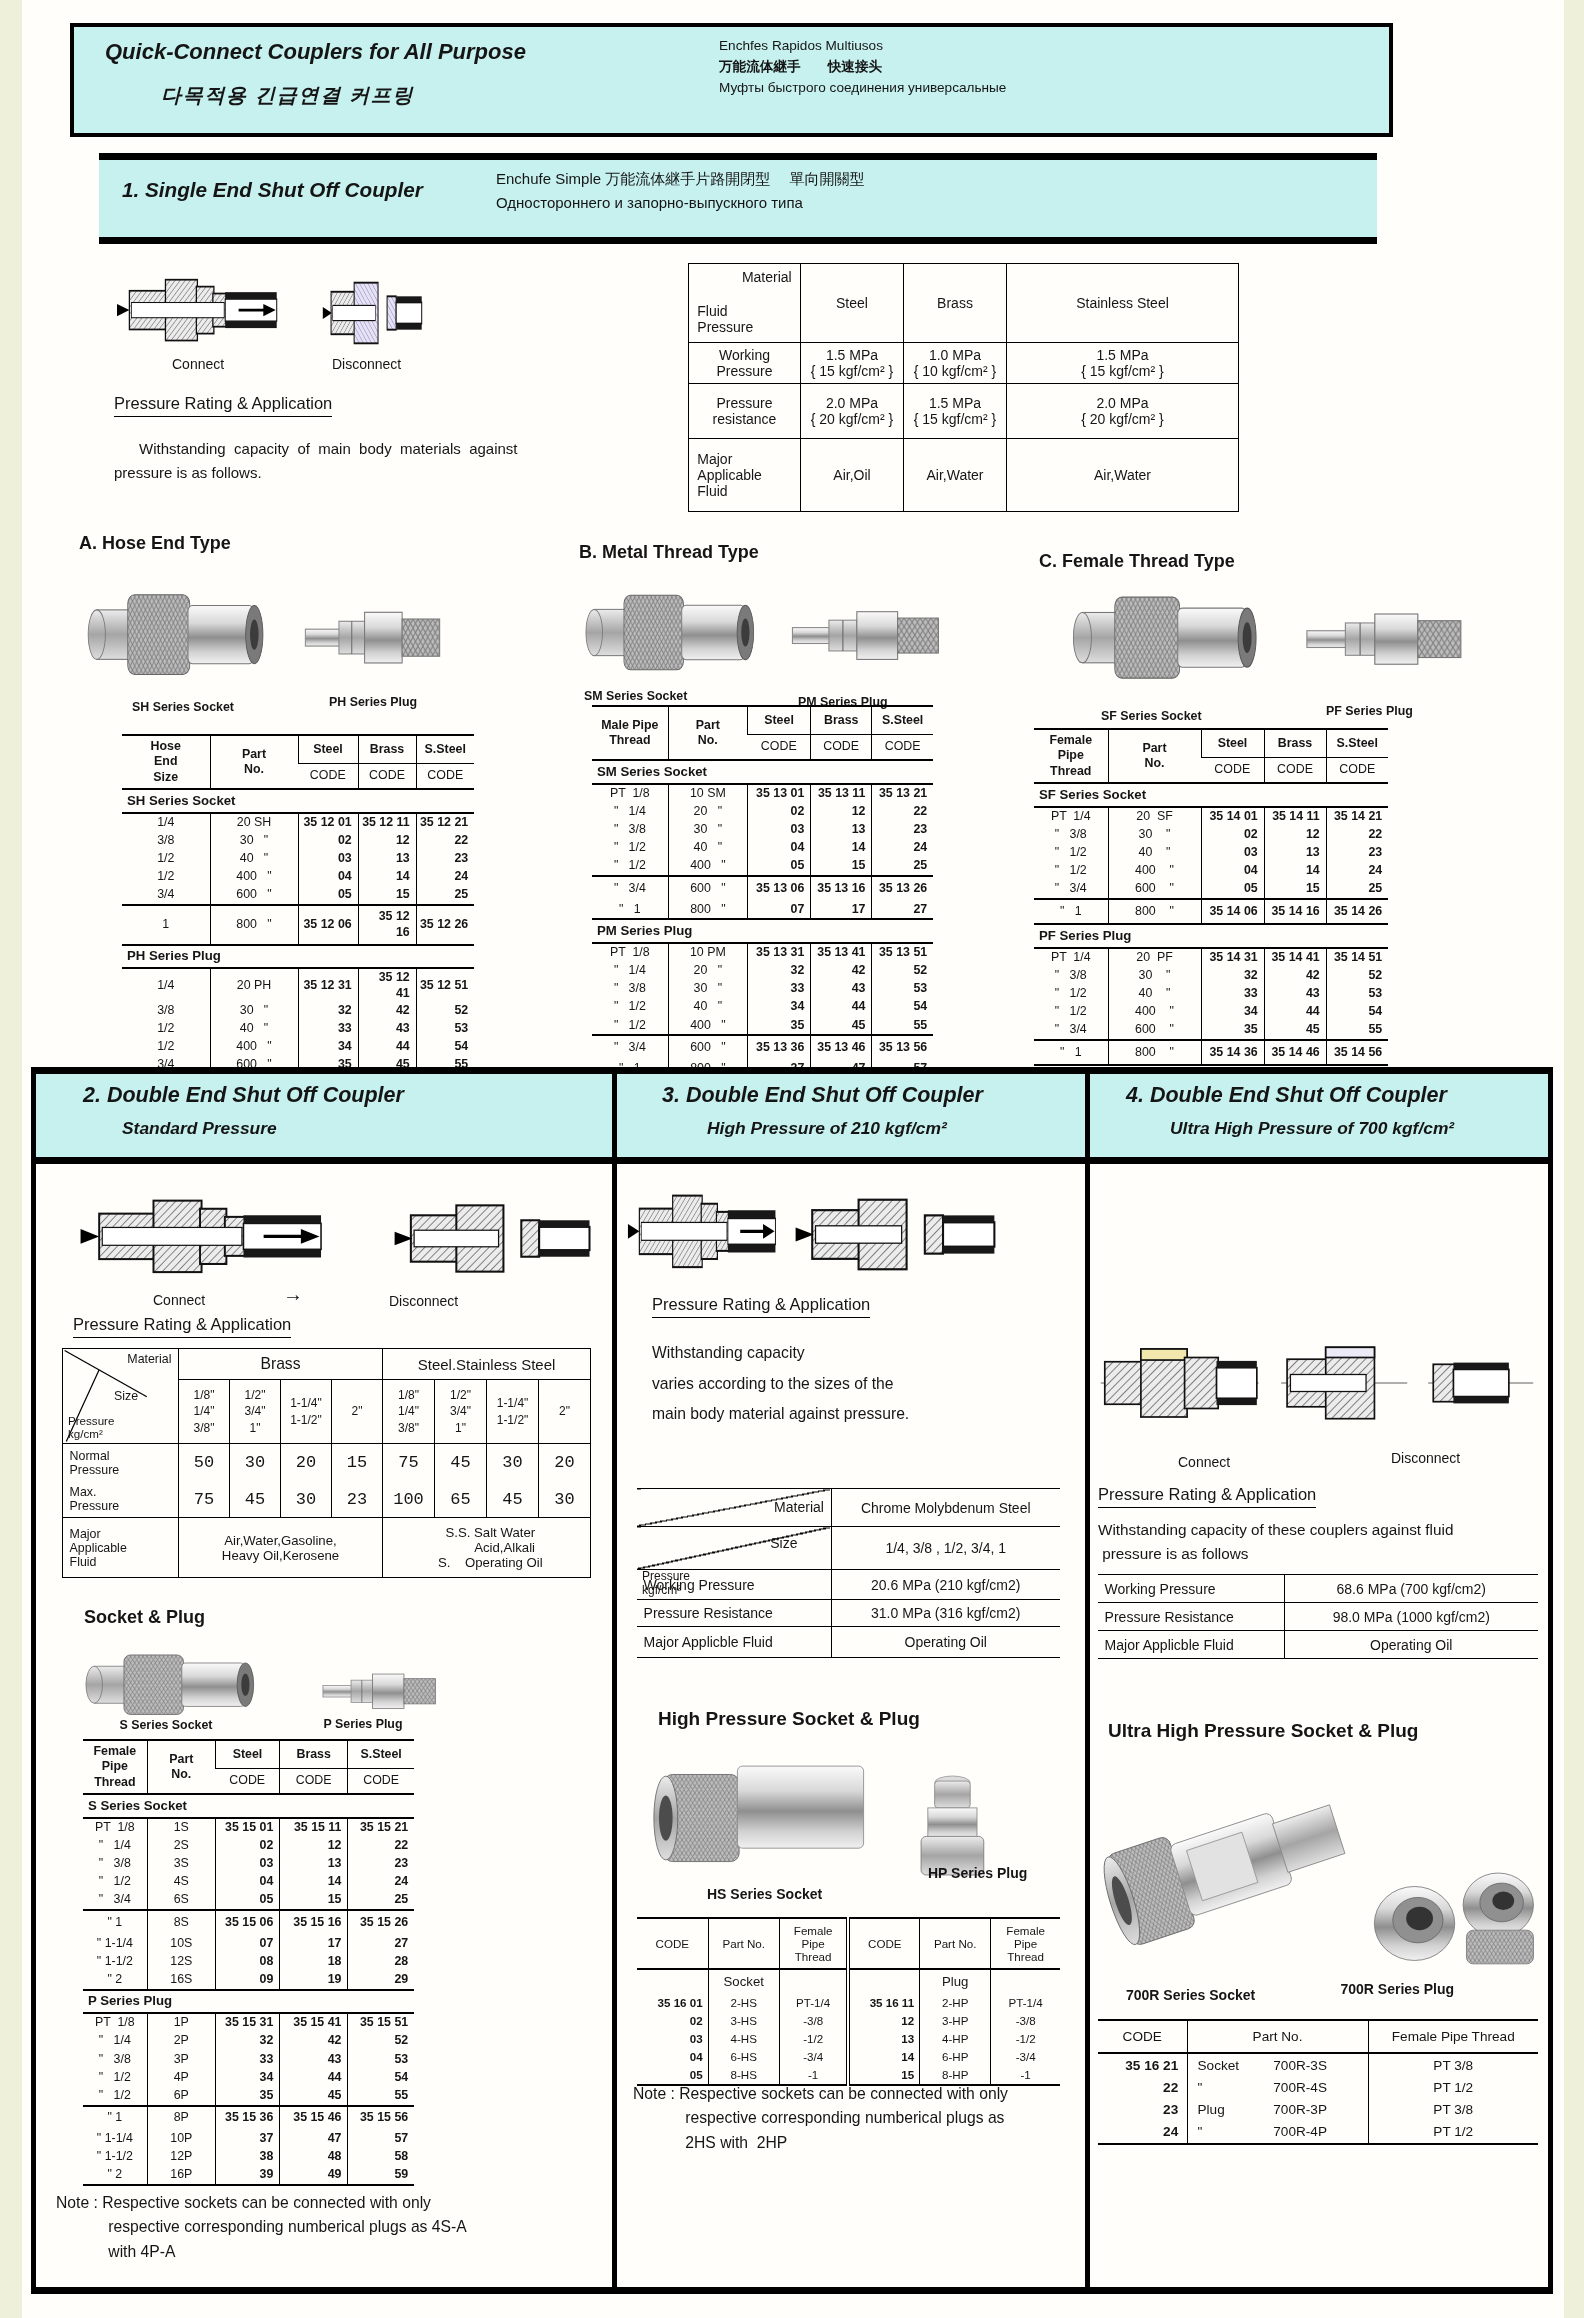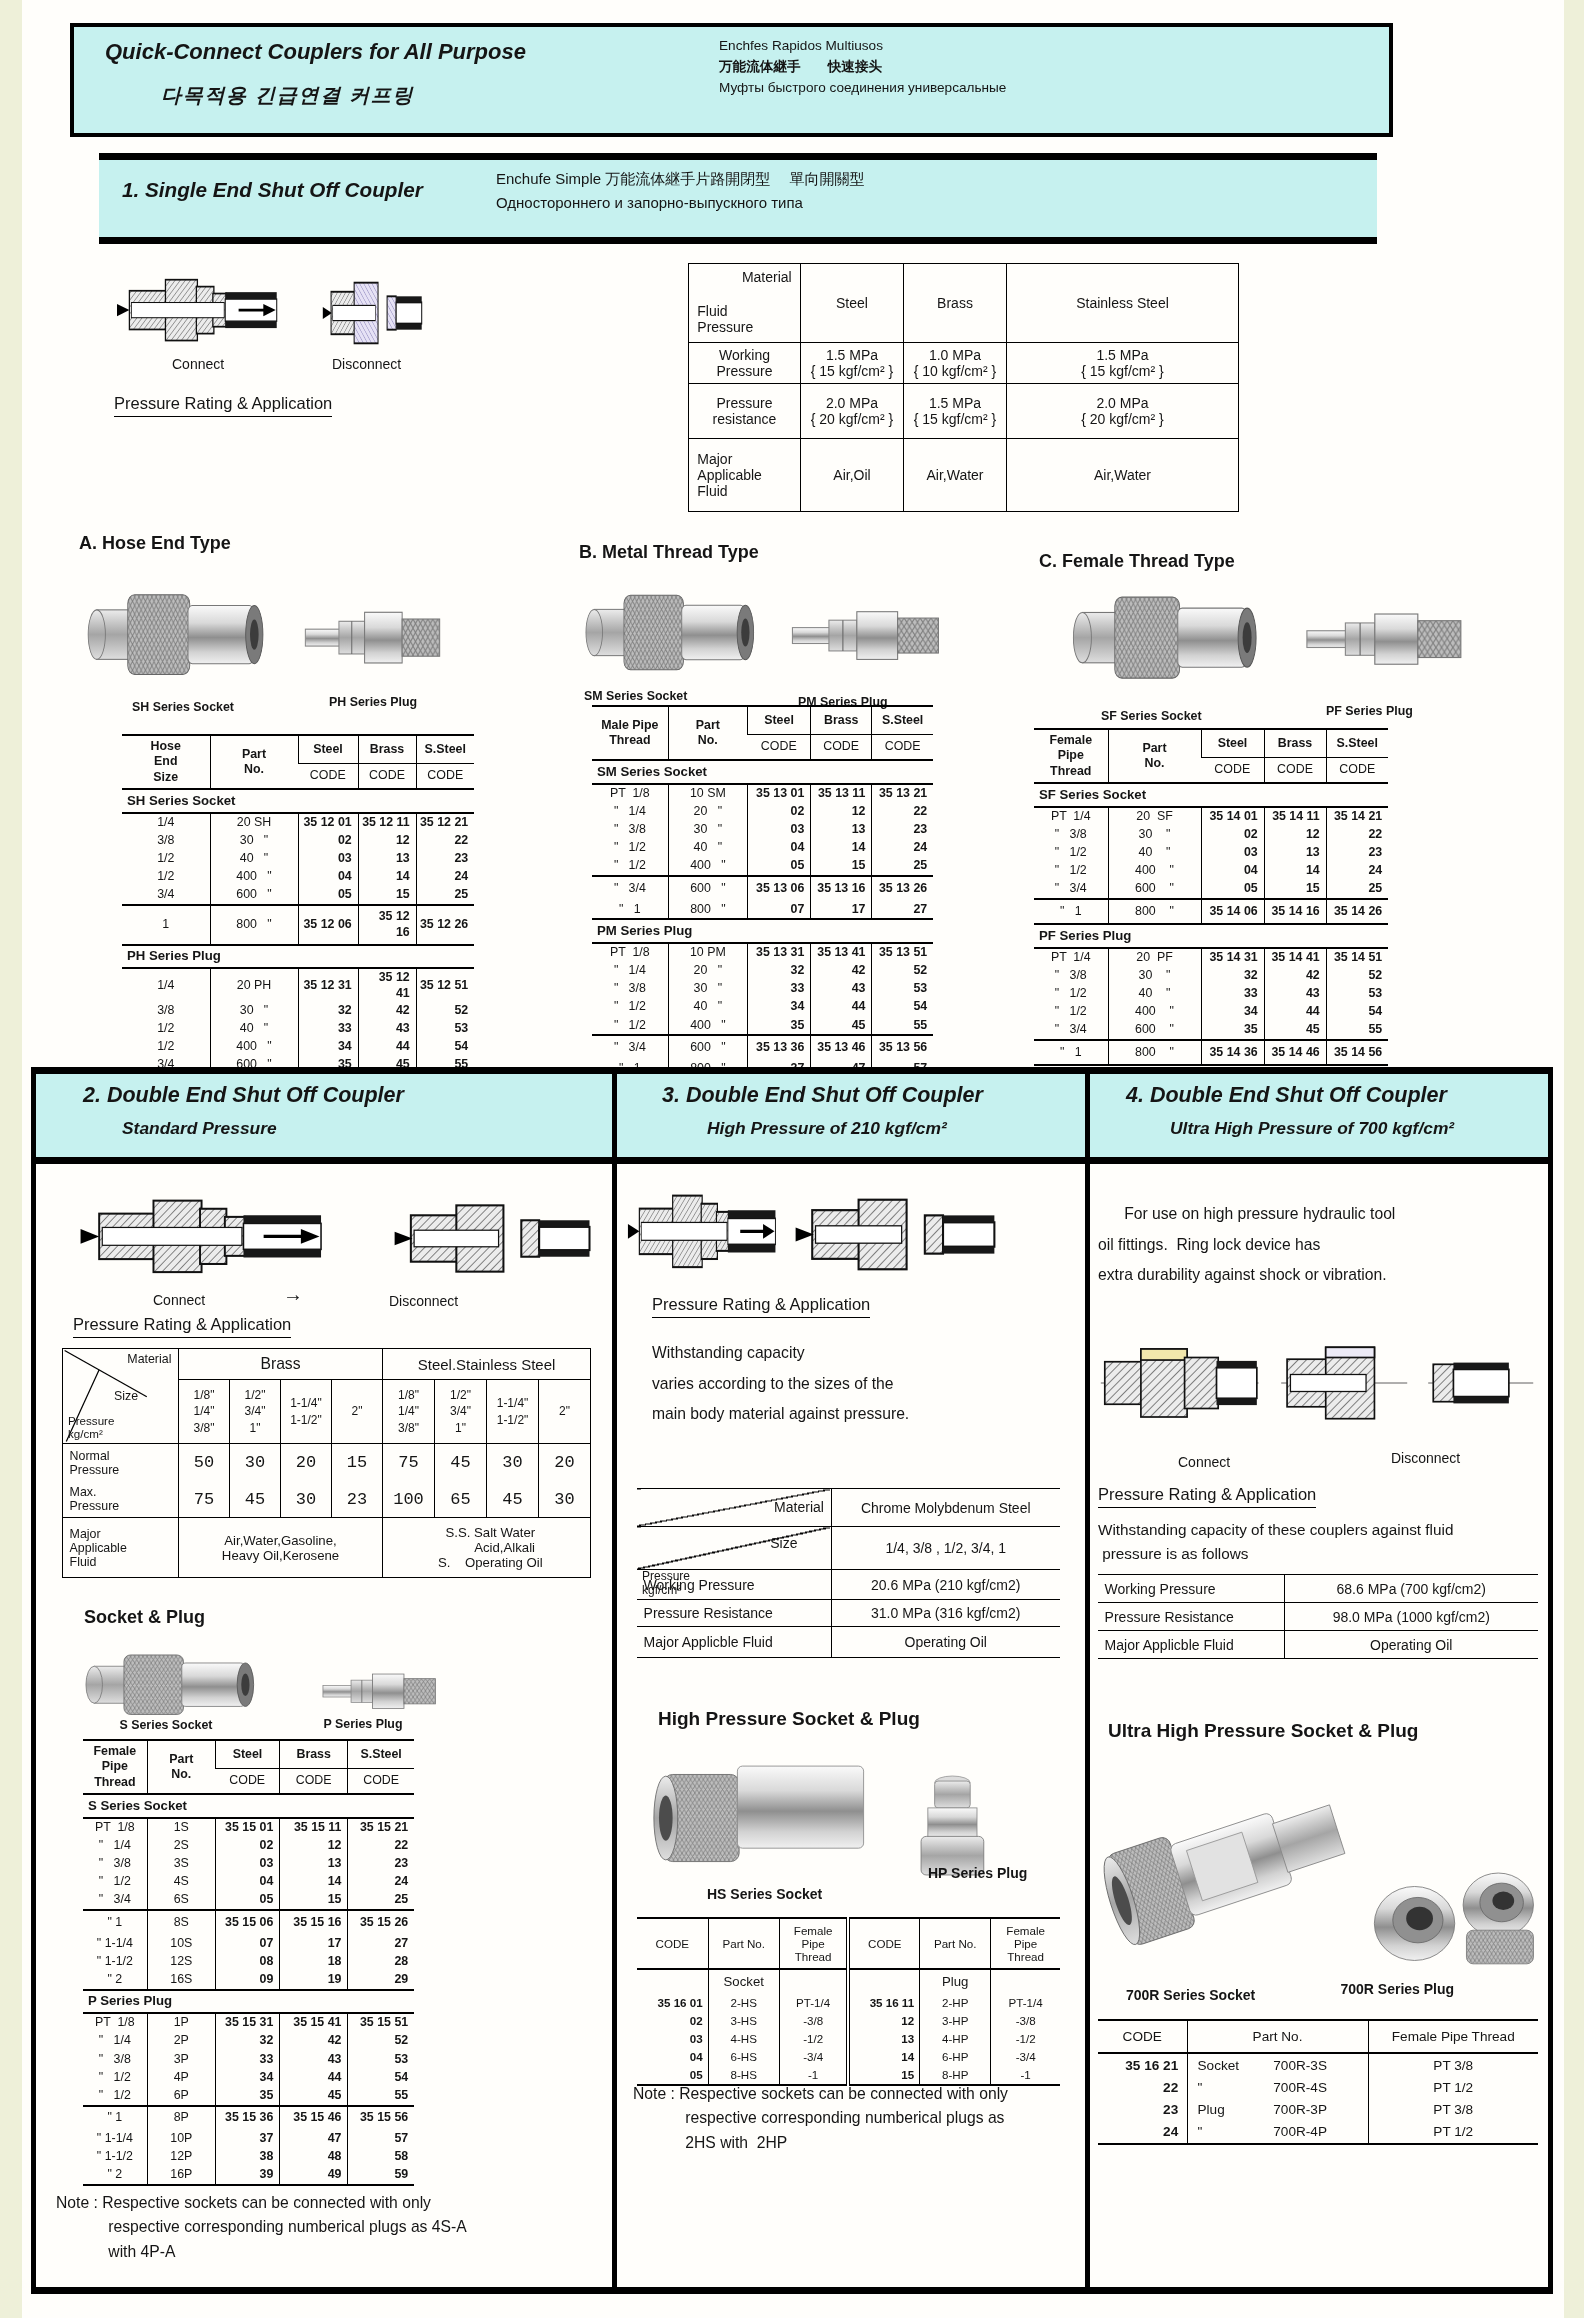--- a/index.html
+++ b/index.html
@@ -242,20 +242,22 @@
 
   <svg class="abs" style="left:116px;top:270px;width:170px;height:83px" viewBox="0 0 205 100" width="170" height="83">
       <use href="#sym-connect"></use>
     </svg>
   <svg class="abs" style="left:322px;top:275px;width:103px;height:76px" viewBox="0 0 125 92" width="103" height="76">
       <use href="#sym-disconnect-p"></use>
     </svg>
   <div class="abs" style="left:172px;top:356px;font-size:14px">Connect</div>
   <div class="abs" style="left:332px;top:356px;font-size:14px">Disconnect</div>
   <div class="abs u" style="left:114px;top:394px;font-size:16.5px">Pressure Rating &amp; Application</div>
+  <div class="abs pre" style="left:114px;top:437px;font-size:15px;line-height:1.6">      Withstanding  capacity  of  main  body  materials  against
+pressure is as follows.</div>
 
   <table class="mt abs" style="left:688px;top:263px;width:550px">
     <colgroup>
         <col style="width:112px">
         <col style="width:103px">
         <col style="width:103px">
         <col style="width:232px">
       </colgroup>
     <tbody>
       <tr style="height:79px">
@@ -1104,23 +1106,20 @@
           <td class="col4">8-HP</td>
           <td class="col5">-1</td>
         </tr>
       </tbody>
   </table>
 
   <div class="abs pre" style="left:633px;top:2082px;font-size:15.7px;line-height:1.55">Note : Respective sockets can be connected with only
             respective corresponding numberical plugs as
             2HS with  2HP</div>
 
-  <div class="abs pre" style="left:1098px;top:1199px;font-size:15.7px;line-height:1.95">      For use on high pressure hydraulic tool
-oil fittings.  Ring lock device has
-extra durability against shock or vibration.</div>
   <svg class="abs" style="left:1100px;top:1315px;width:438px;height:136px" viewBox="0 0 530 165" width="438" height="136">
       <use href="#sym-uhp"></use>
     </svg>
   <div class="abs" style="left:1178px;top:1454px;font-size:14px">Connect</div>
   <div class="abs" style="left:1391px;top:1450px;font-size:14px">Disconnect</div>
   <div class="abs u" style="left:1098px;top:1485px;font-size:16.5px">Pressure Rating &amp; Application</div>
   <div class="abs pre" style="left:1098px;top:1518px;font-size:15.3px;line-height:1.55">Withstanding capacity of these couplers against fluid
  pressure is as follows</div>
 
   <table class="kv abs" style="left:1098px;top:1574px;width:440px">

